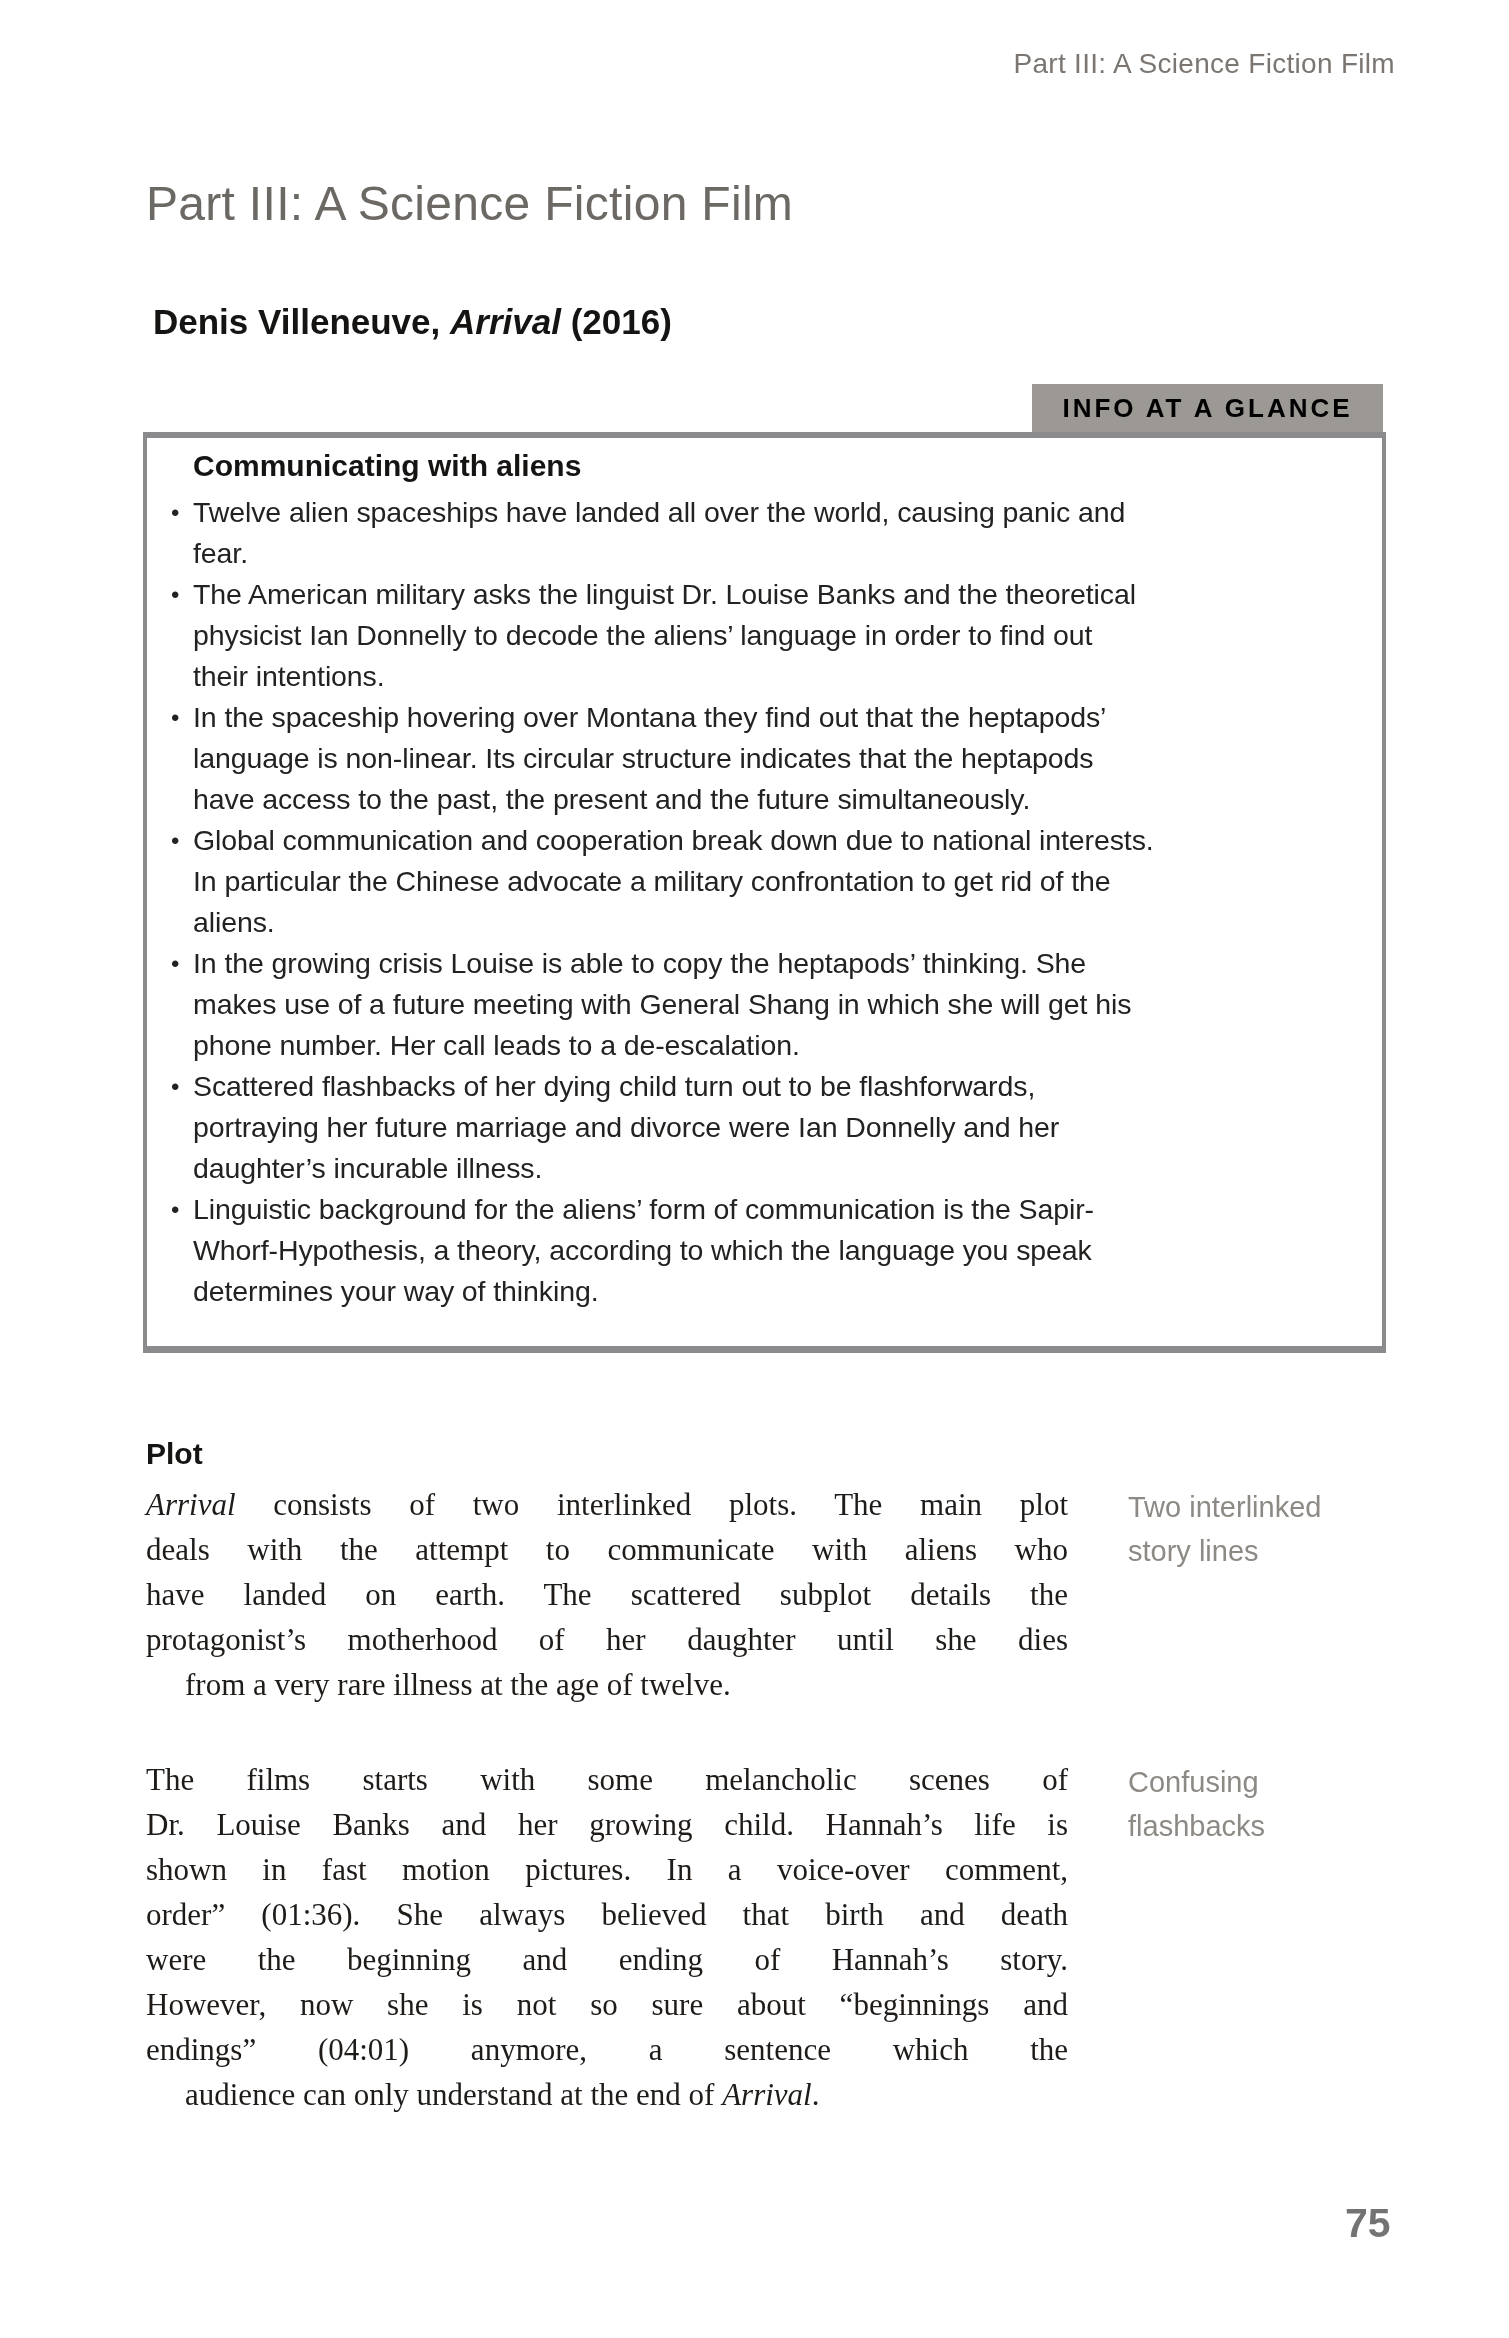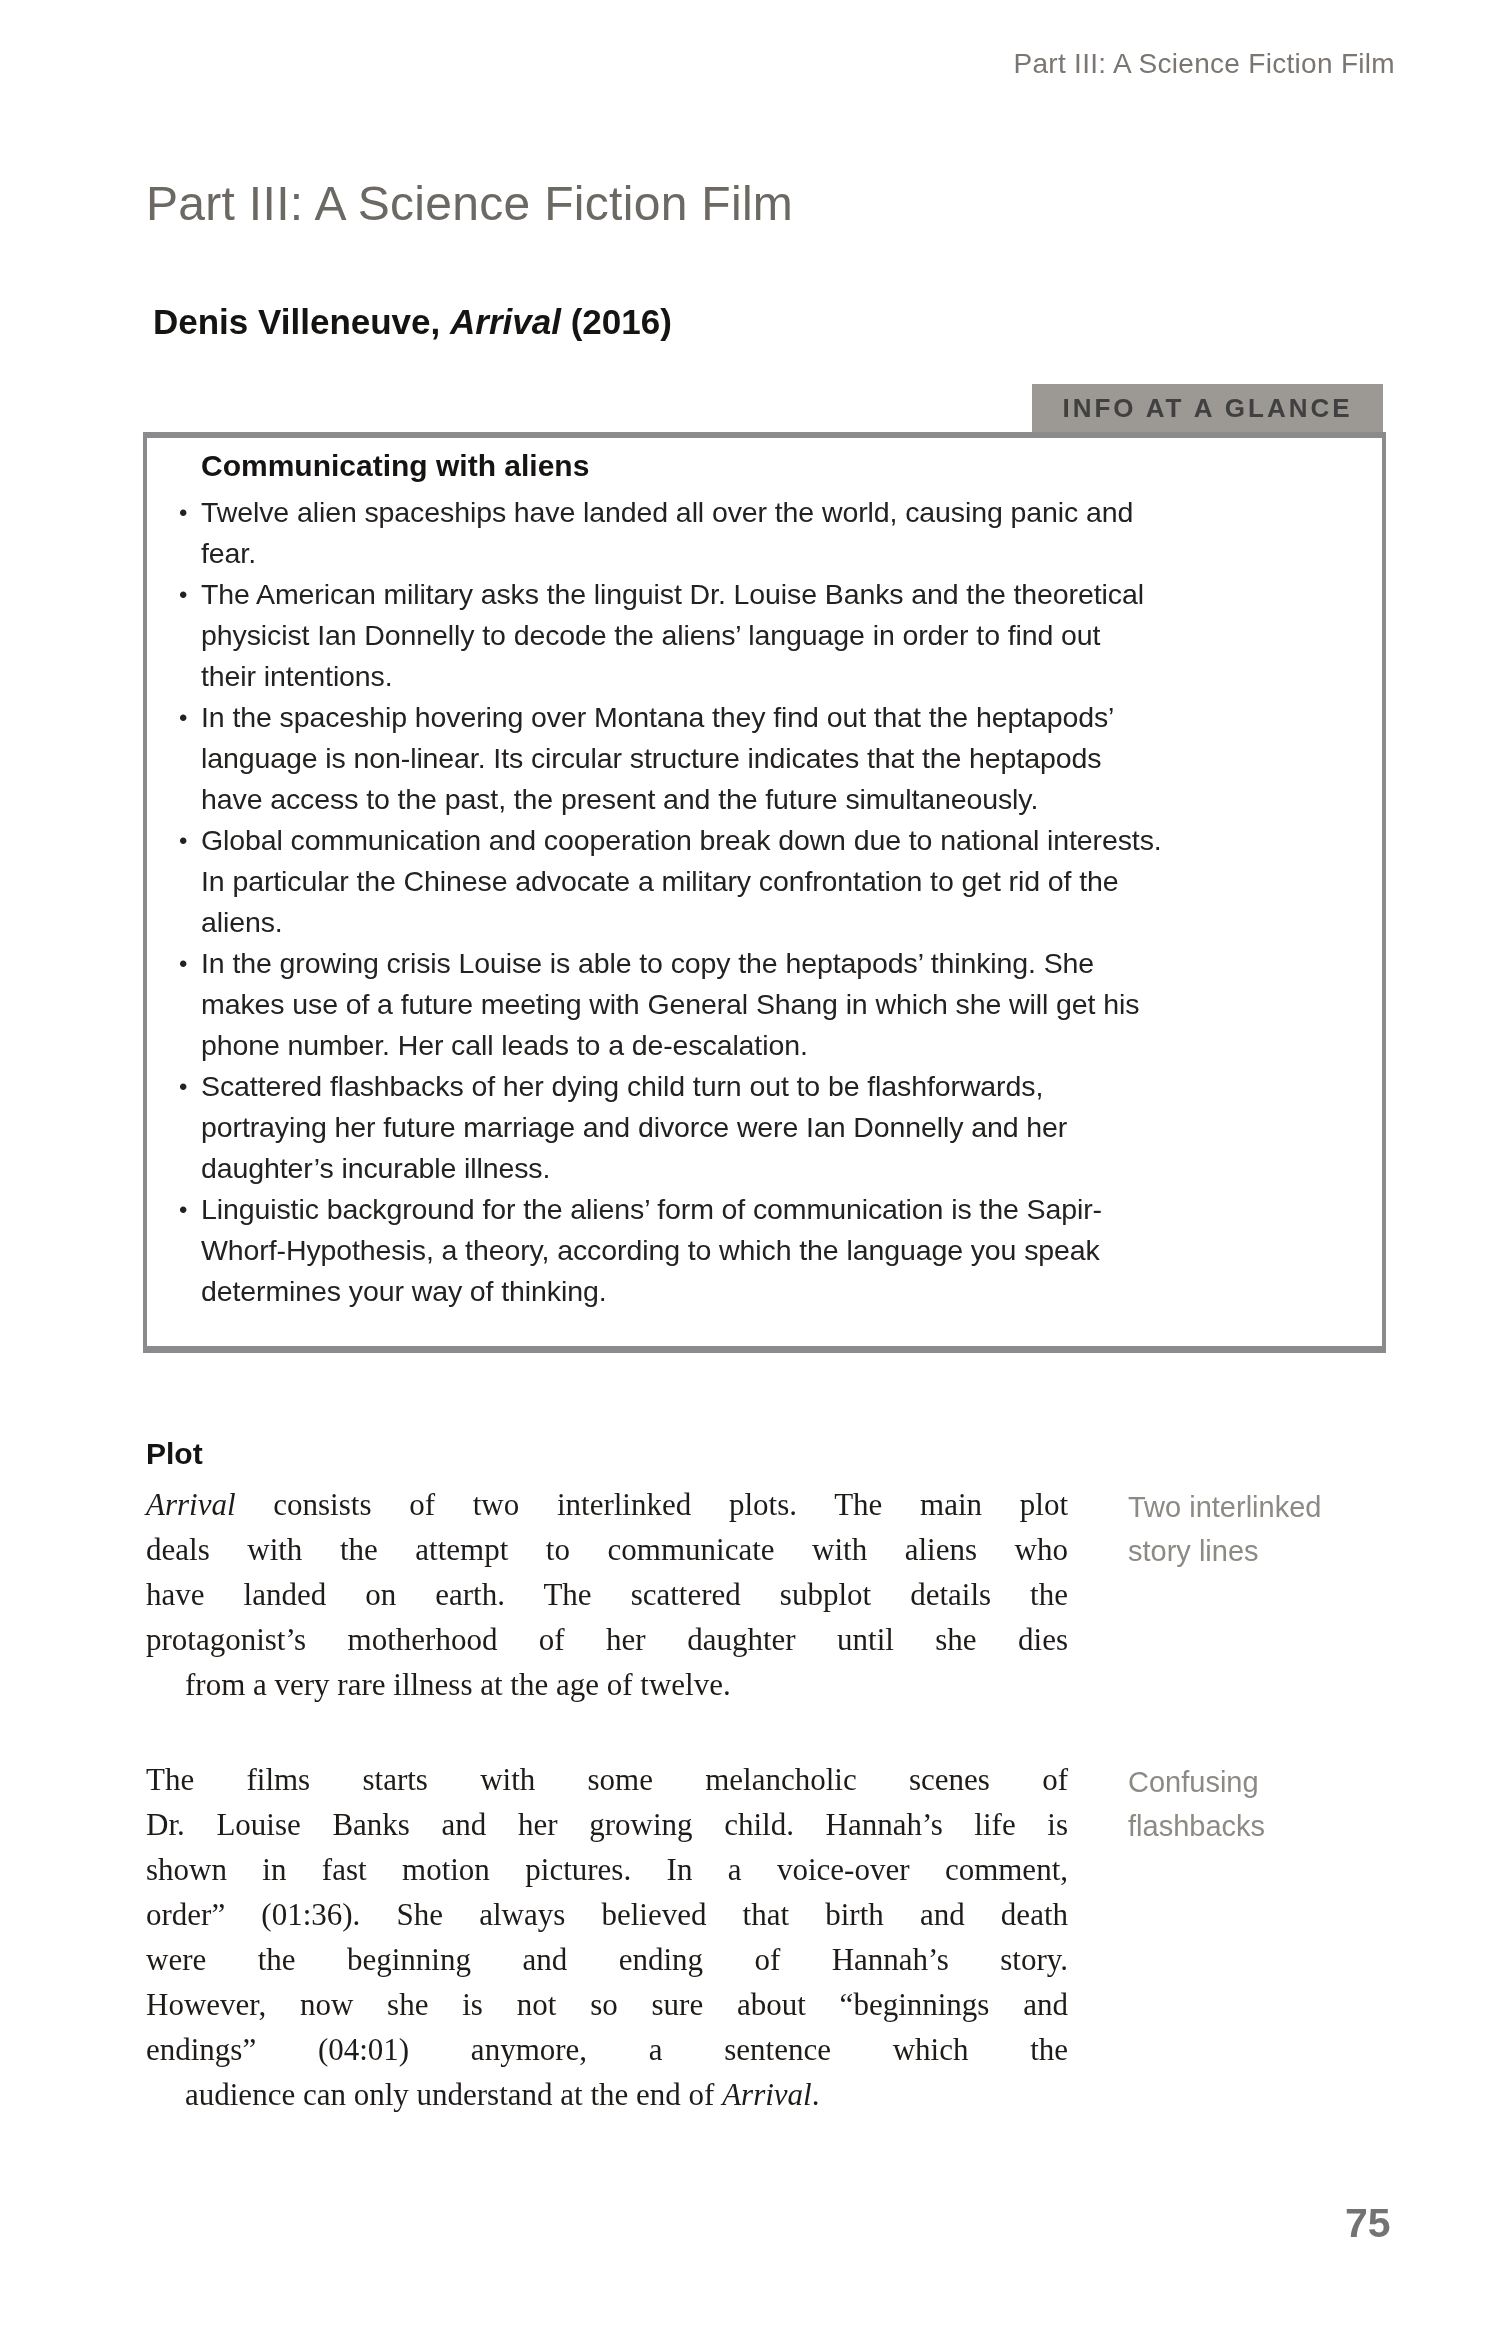--- a/index.html
+++ b/index.html
@@ -20,30 +20,30 @@
   }
   
   .subtitle {
     position:absolute; left:146px; top:295px;
     font-size:35px; font-weight:700; color:#161412;
   }
   .subtitle i { font-style:italic; }
   
   .badge {
     position:absolute; left:1032px; top:384px; width:351px; height:48px;
-    background:#9c9894; color:#404040; font-size:26px; font-weight:700;
+    background:#9c9894; color:#000000; font-size:26px; font-weight:700;
     letter-spacing:3px; text-align:center; line-height:49px;
   }
   
   .info-box {
     position:absolute; left:143px; top:432px; width:1243px; height:921px;
     border:4px solid #8b8b8e; border-top-width:6px; border-bottom-width:7px;
     box-sizing:border-box; background:#ffffff;
   }
-  .box-content { padding:10px 32px 0 32px; }
+  .box-content { padding:10px 32px 0 24px; }
   .box-heading {
     margin:0 0 8px 22px; font-size:30px; font-weight:700; color:#161412;
     line-height:36px;
   }
   ul.bullets { list-style:none; margin:0; padding:0; }
   ul.bullets li { display:flex; align-items:flex-start; }
   ul.bullets .dot {
     flex:0 0 22px; font-size:24px; line-height:41px; color:#242220;
   }
   ul.bullets .btext {

